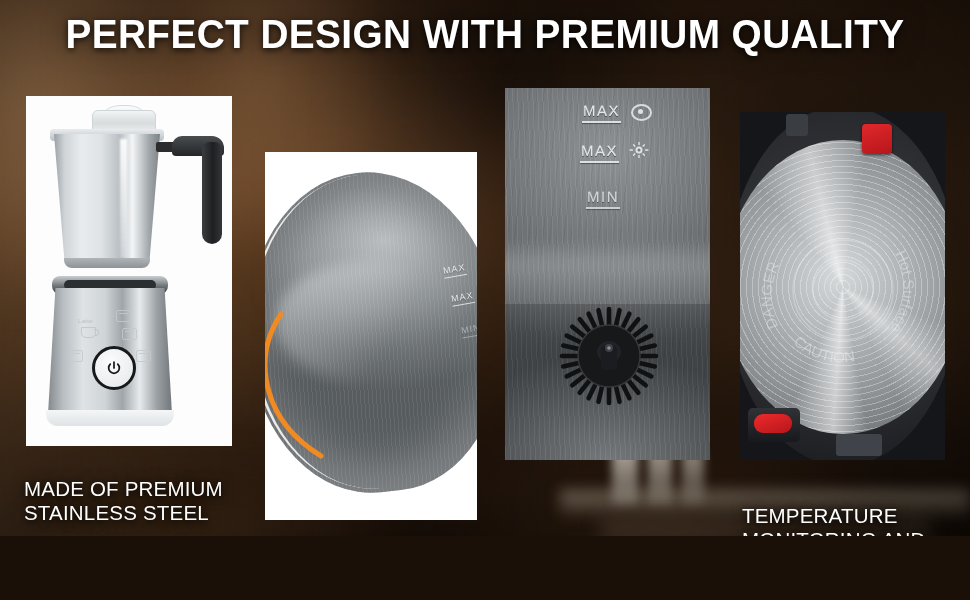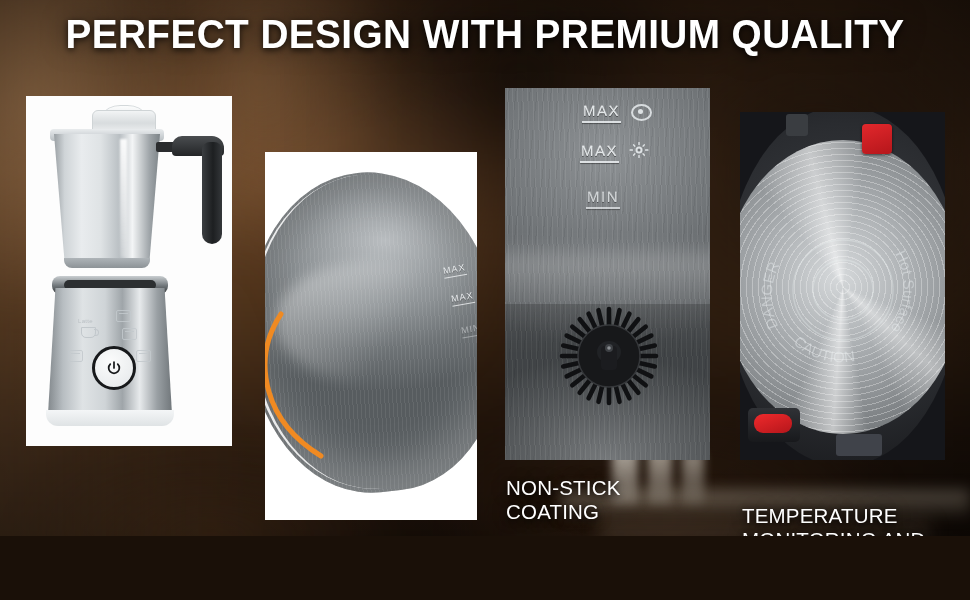--- a/index.html
+++ b/index.html
@@ -344,19 +344,19 @@
           <circle cx="119" cy="150" r="30"></circle>
         </g>
       </svg>
     </div>
     <div class="tab-red-top"></div>
     <div class="tab-dark-bl"></div>
     <div class="tab-red-bl"></div>
     <div class="notch-bot"></div>
   </div>
 
-  <div class="cap" id="c3">NON-STICK
-COATING</div>
+  <div class="cap" id="c1">MADE OF PREMIUM
+STAINLESS STEEL</div>
   <div class="cap" id="c4">TEMPERATURE
 MONITORING AND
 SAFETY SENSORS</div>
 
 </div>
 
 </body></html>

